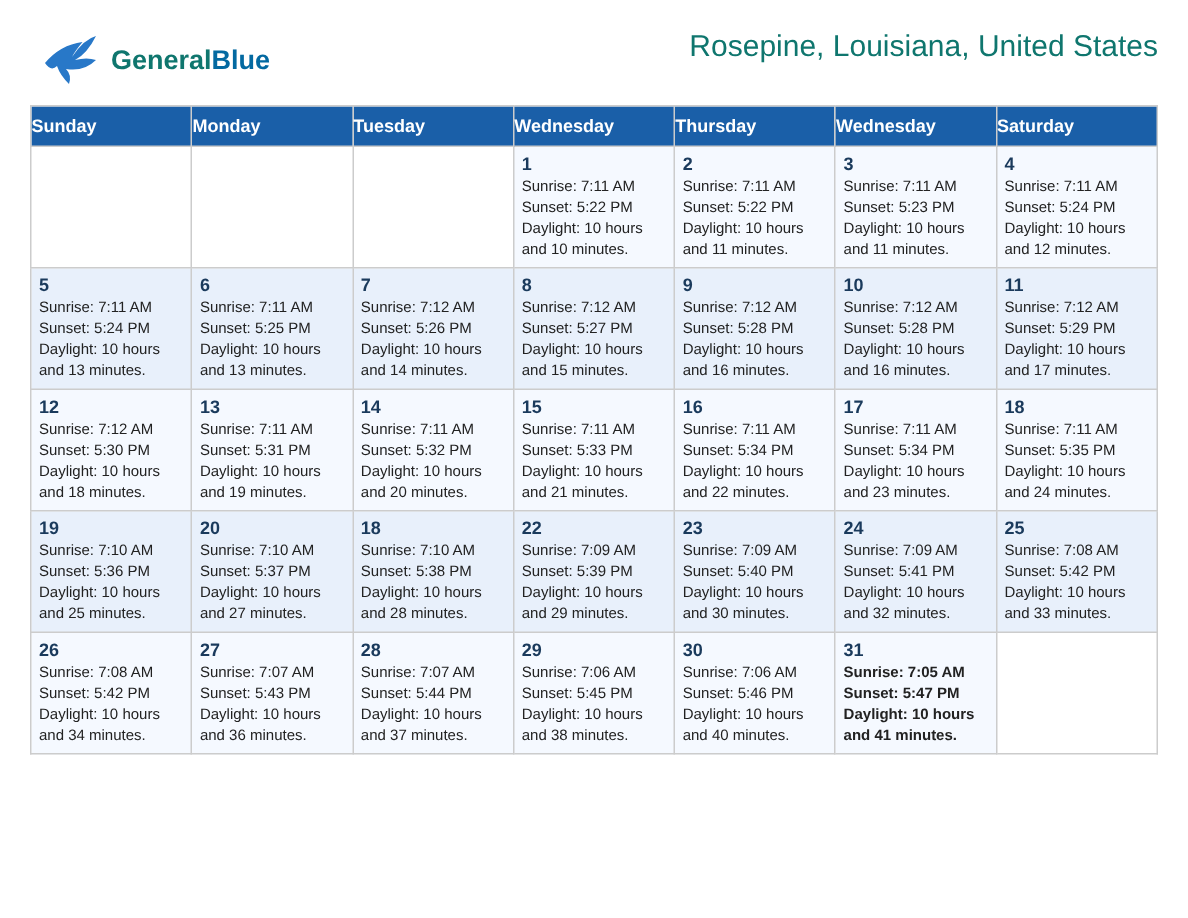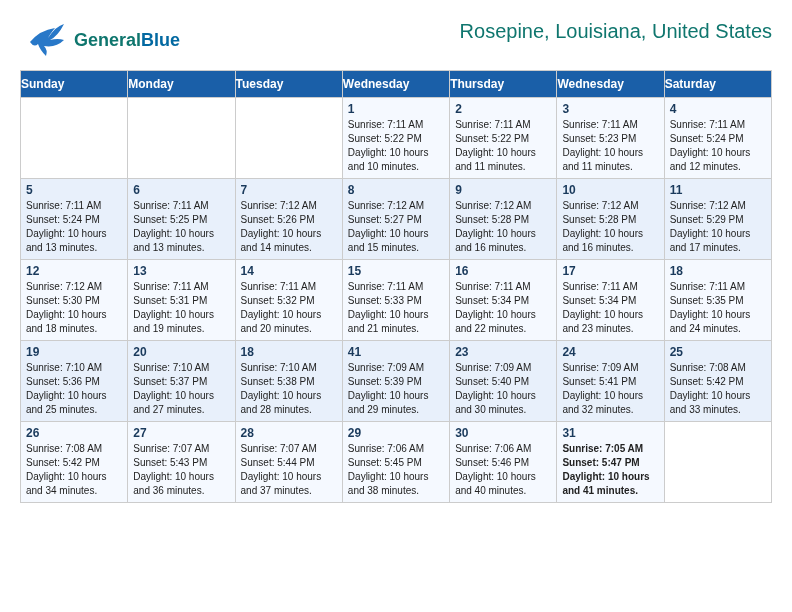--- a/index.html
+++ b/index.html
@@ -265,21 +265,21 @@
 and 27 minutes.</div>
         </td>
         <td>
           <span class="day-num">18</span>
           <div class="day-info" style="white-space: pre-line;">Sunrise: 7:10 AM
 Sunset: 5:38 PM
 Daylight: 10 hours
 and 28 minutes.</div>
         </td>
         <td>
-          <span class="day-num">41</span>
+          <span class="day-num">22</span>
           <div class="day-info" style="white-space: pre-line;">Sunrise: 7:09 AM
 Sunset: 5:39 PM
 Daylight: 10 hours
 and 29 minutes.</div>
         </td>
         <td>
           <span class="day-num">23</span>
           <div class="day-info" style="white-space: pre-line;">Sunrise: 7:09 AM
 Sunset: 5:40 PM
 Daylight: 10 hours

